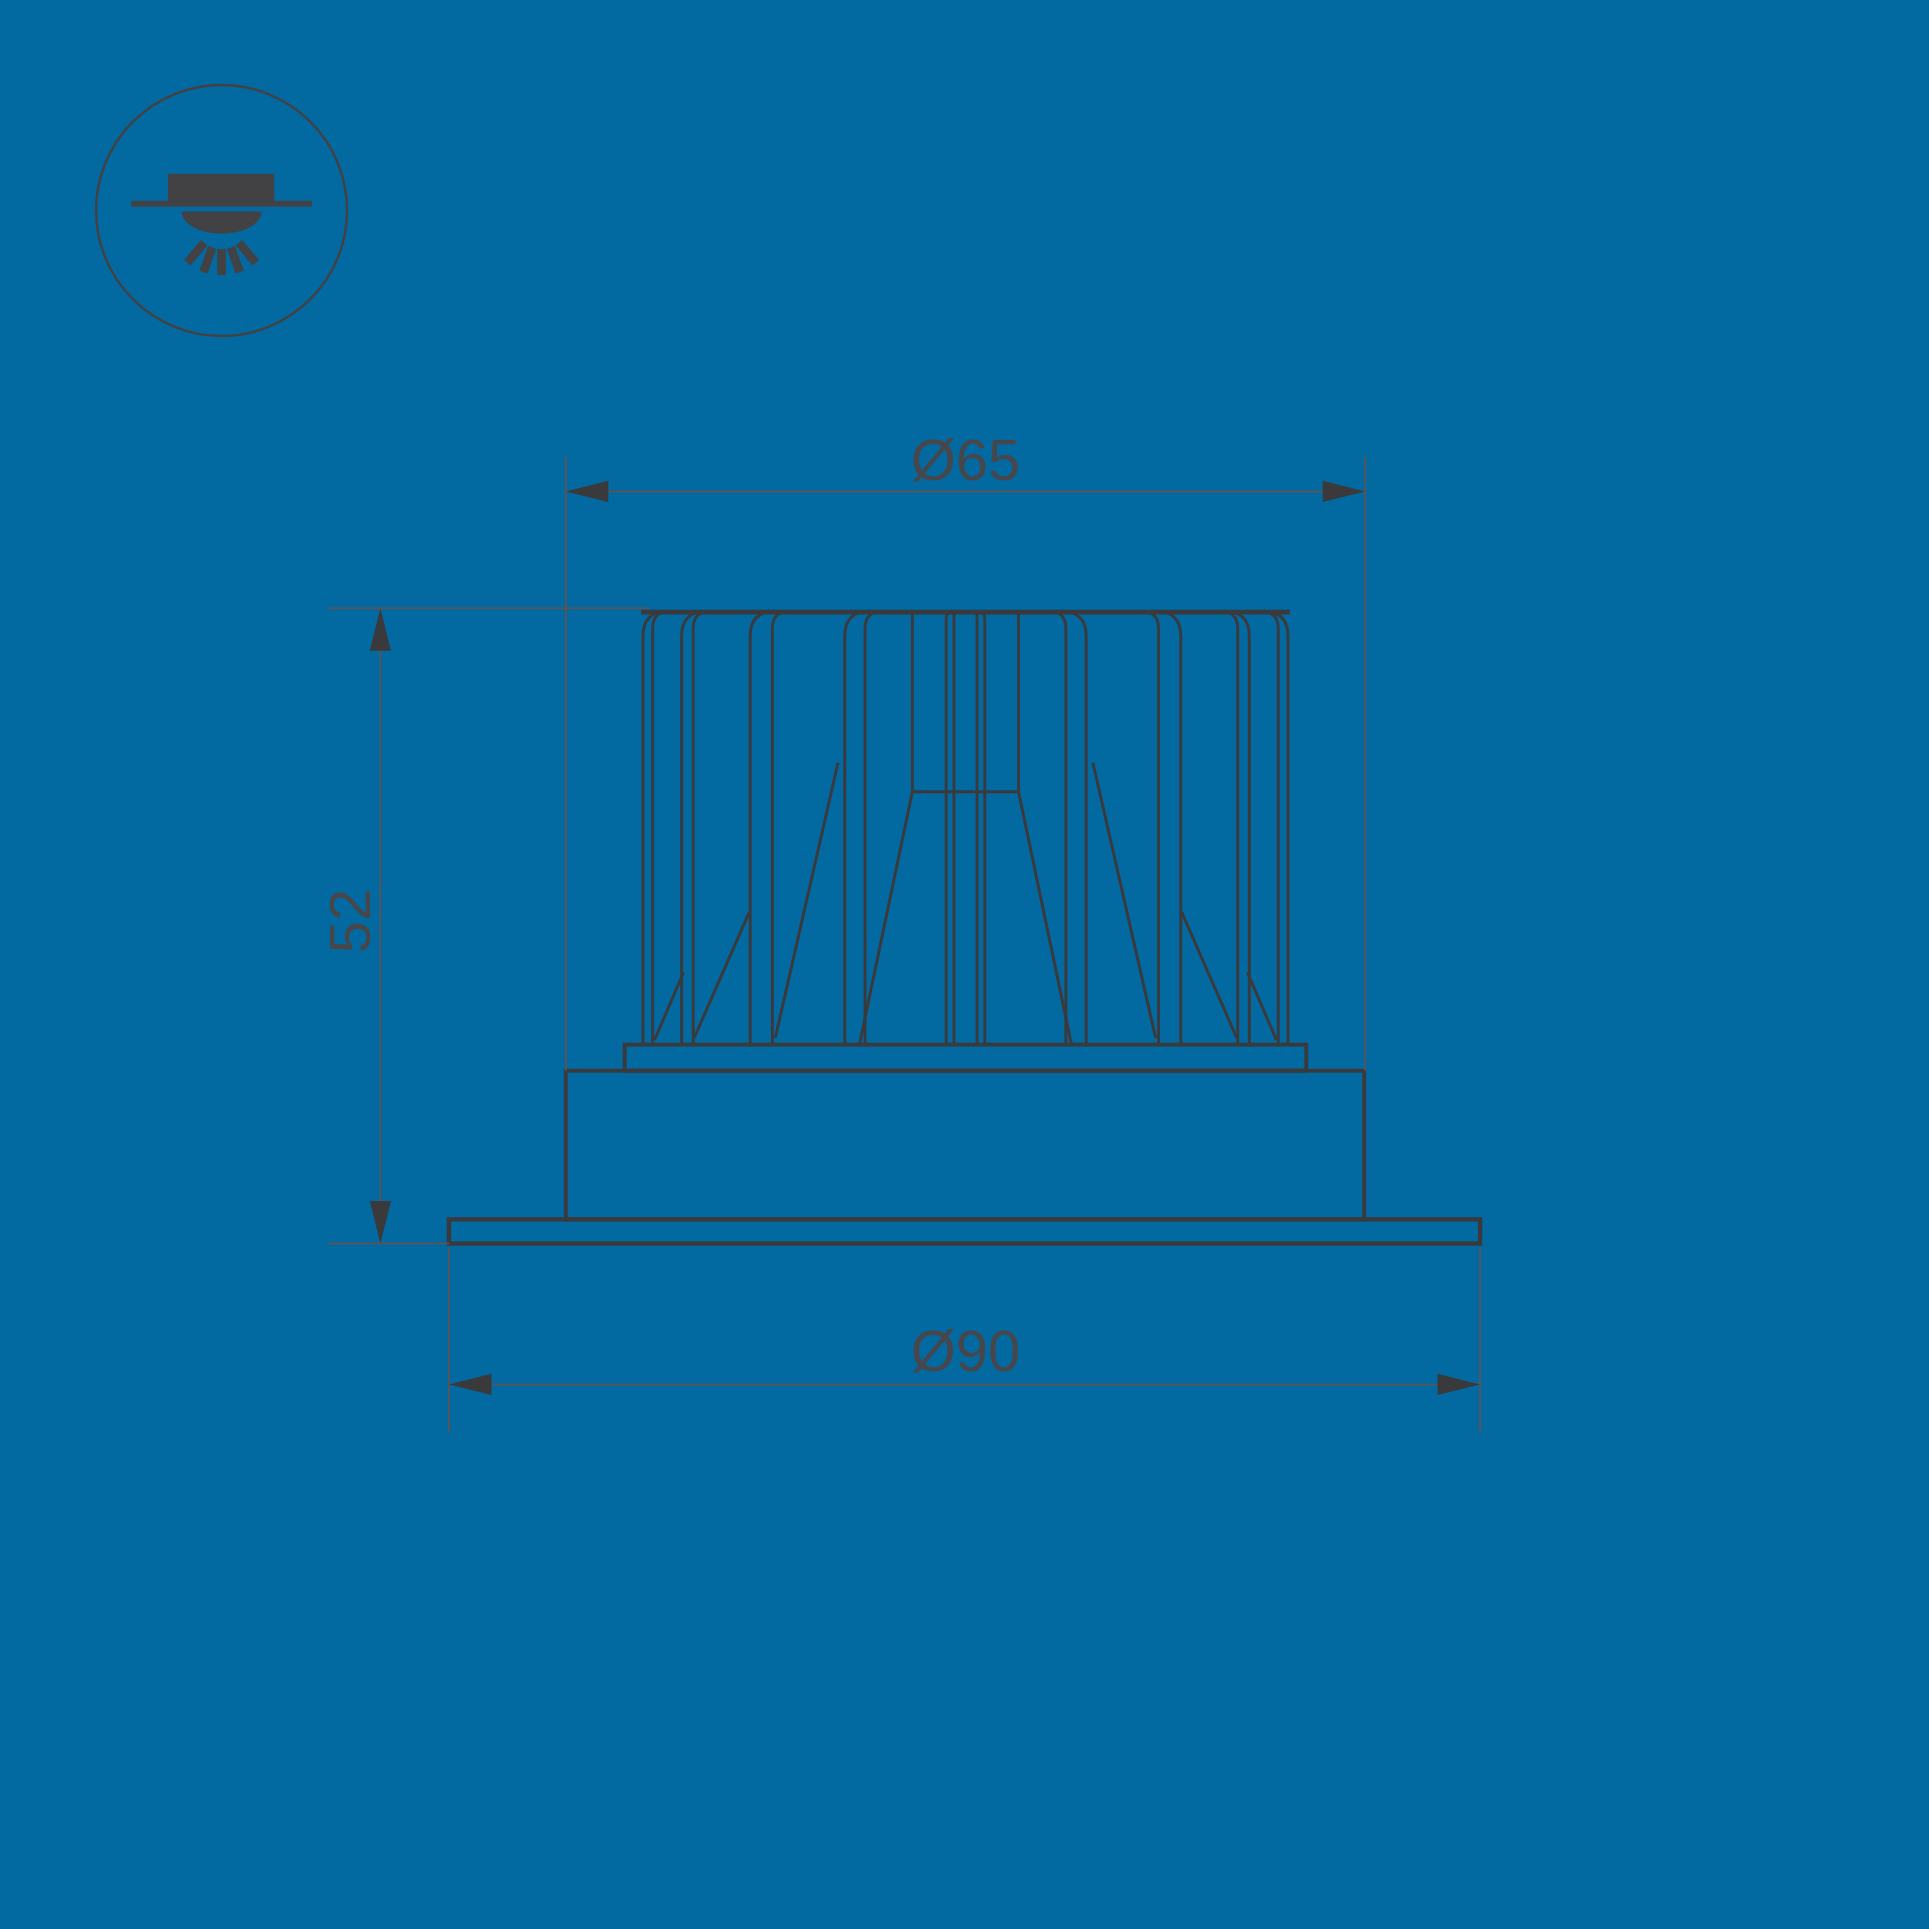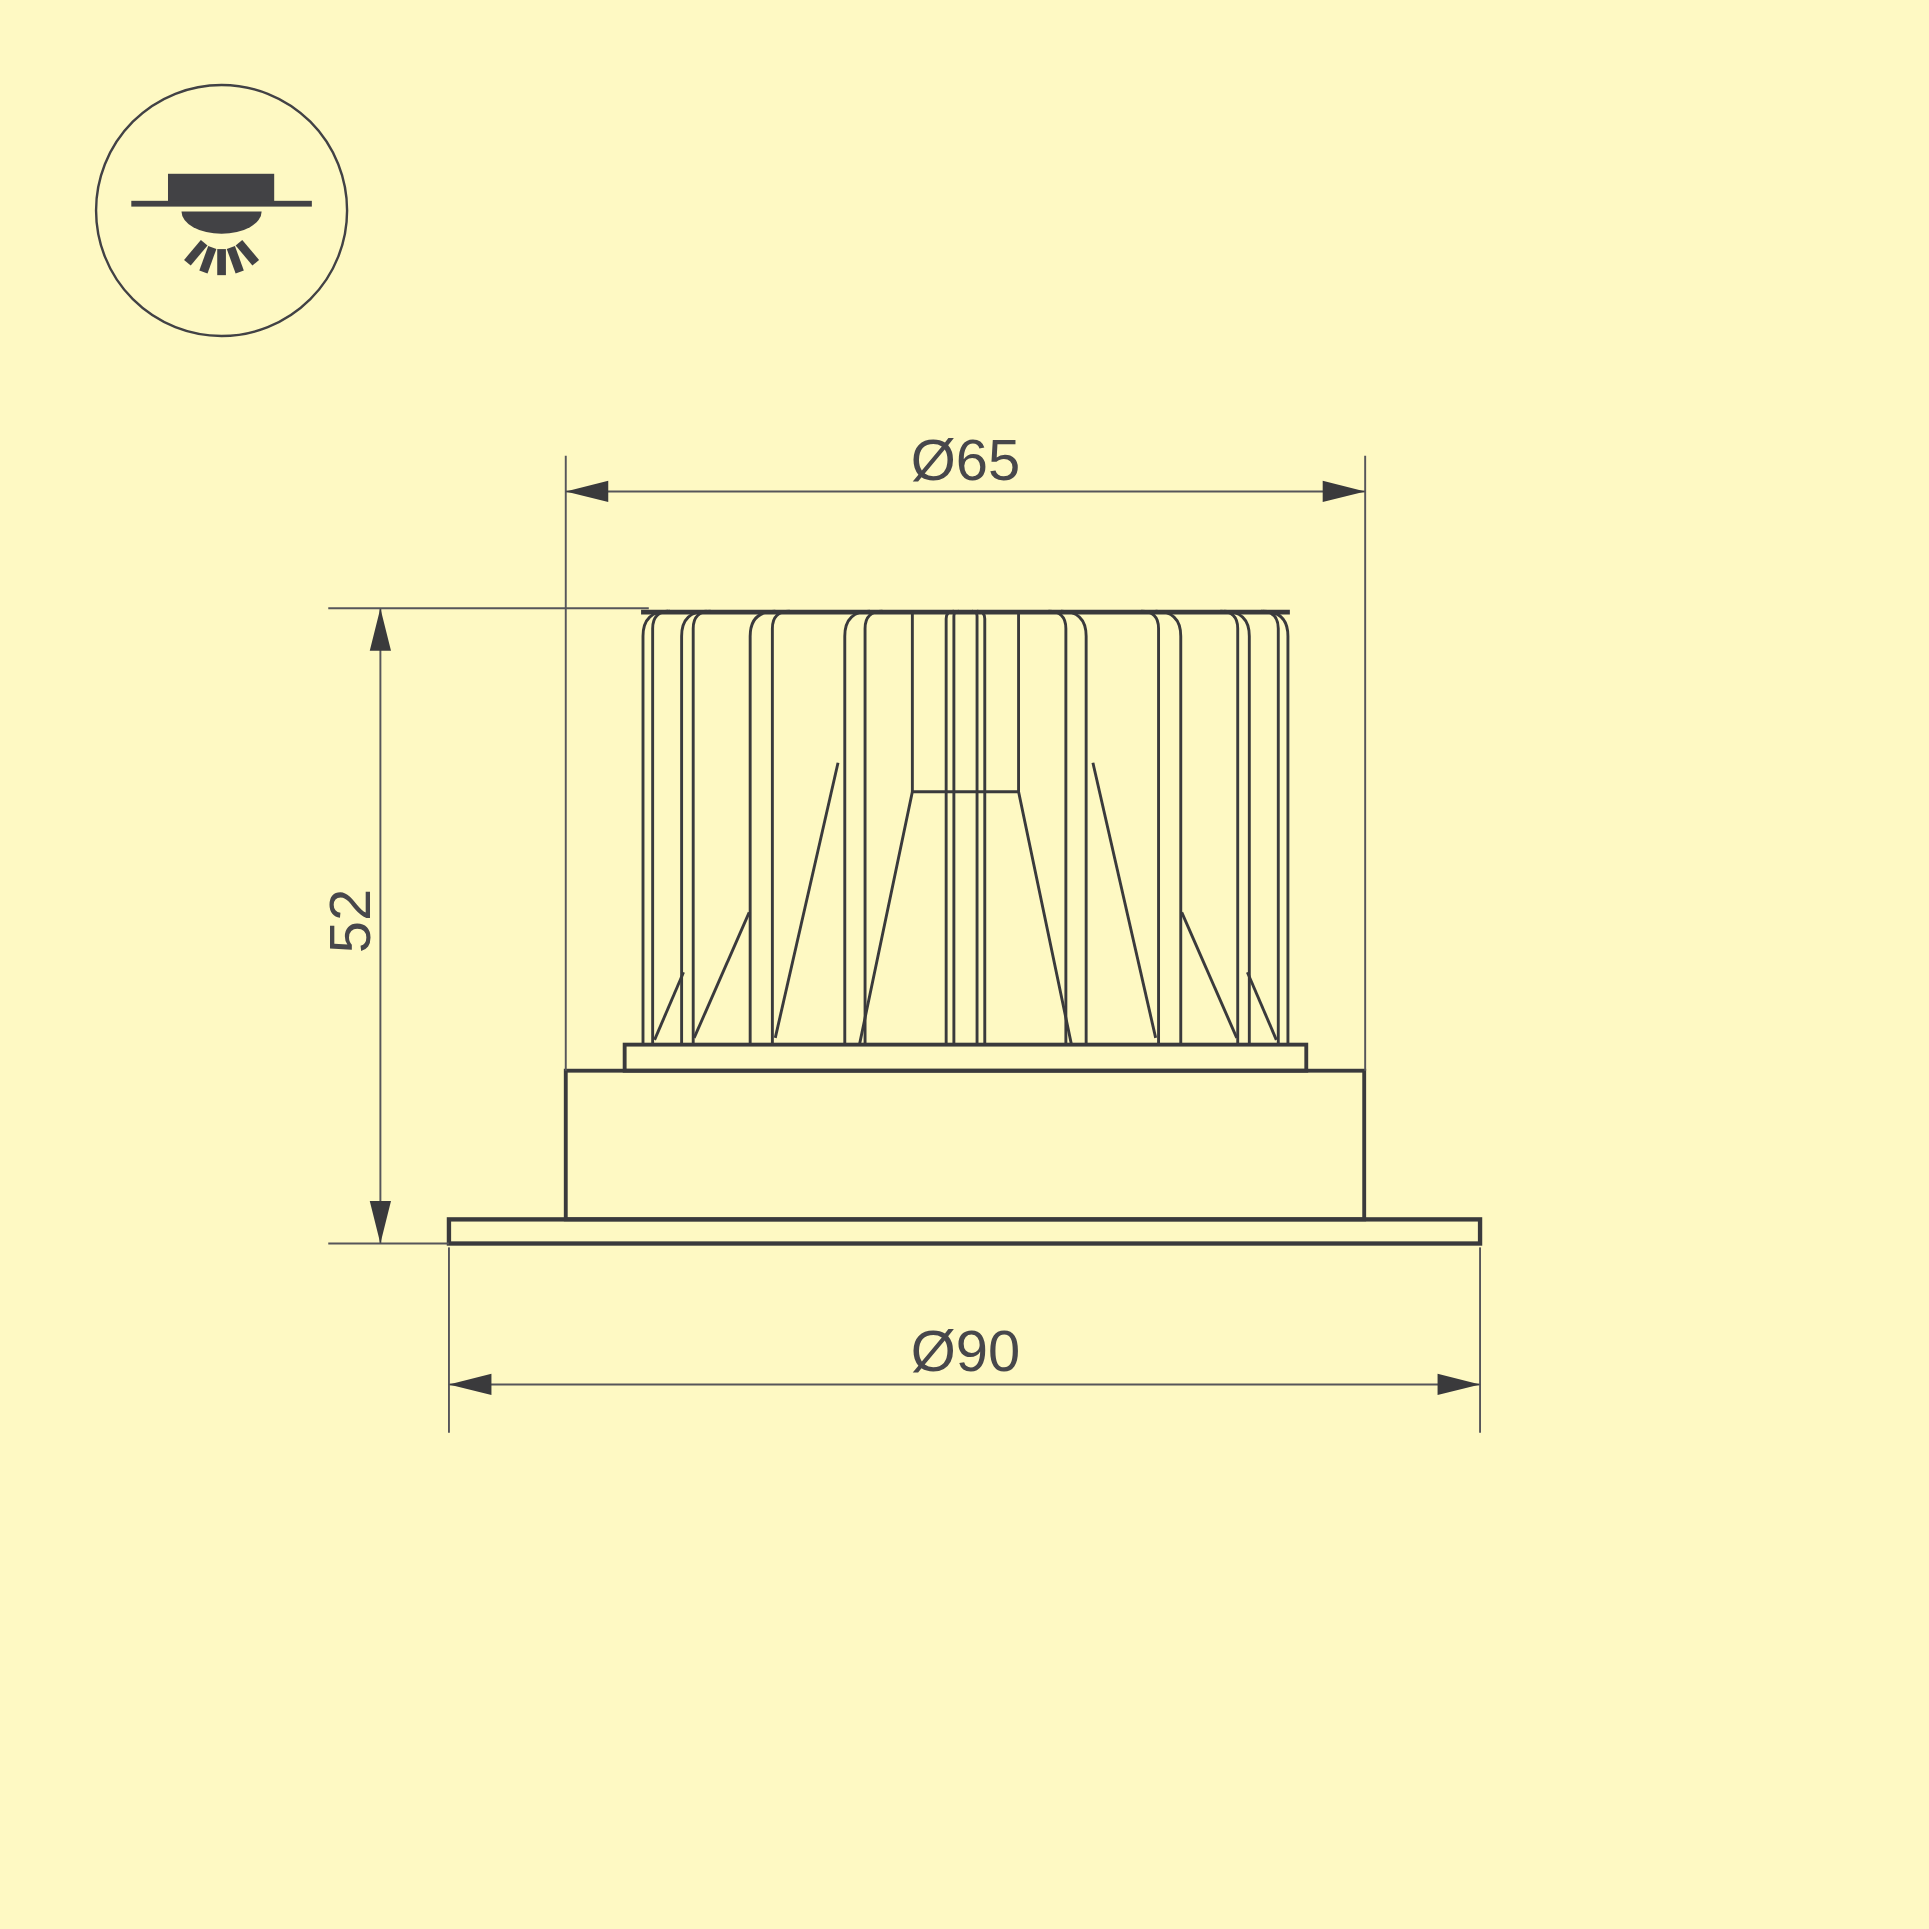--- a/index.html
+++ b/index.html
@@ -1,20 +1,20 @@
 <!DOCTYPE html>
 <html><head>
 <meta charset="utf-8">
 <style>
   html, body { margin: 0; padding: 0; background: #ffffff; }
   .canvas {
     position: relative;
     width: 1929px;
     height: 1929px;
-    background: #fef9c3;
+    background: #0369a1;
     overflow: hidden;
   }
   svg { position: absolute; inset: 0; display: block; }
   .thin   { stroke: #56565a; stroke-width: 2;   fill: none; }
   .line   { stroke: #3a3a3c; stroke-width: 3;   fill: none; }
   .heavy  { stroke: #3a3a3c; stroke-width: 4;   fill: none; }
   .flange { stroke: #3a3a3c; stroke-width: 4.5; fill: none; }
   .cap    { stroke: #3a3a3c; stroke-width: 5;   fill: none; }
   .icofill{ fill: #424245; stroke: none; }
   .icoline{ stroke: #424245; stroke-width: 2.5; fill: none; }

